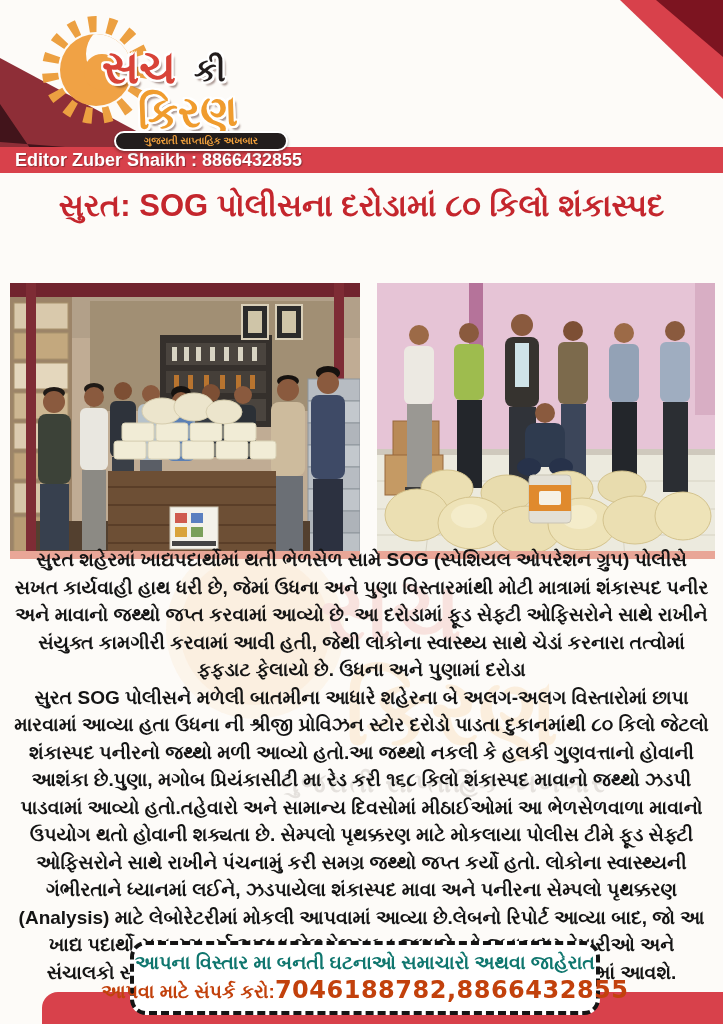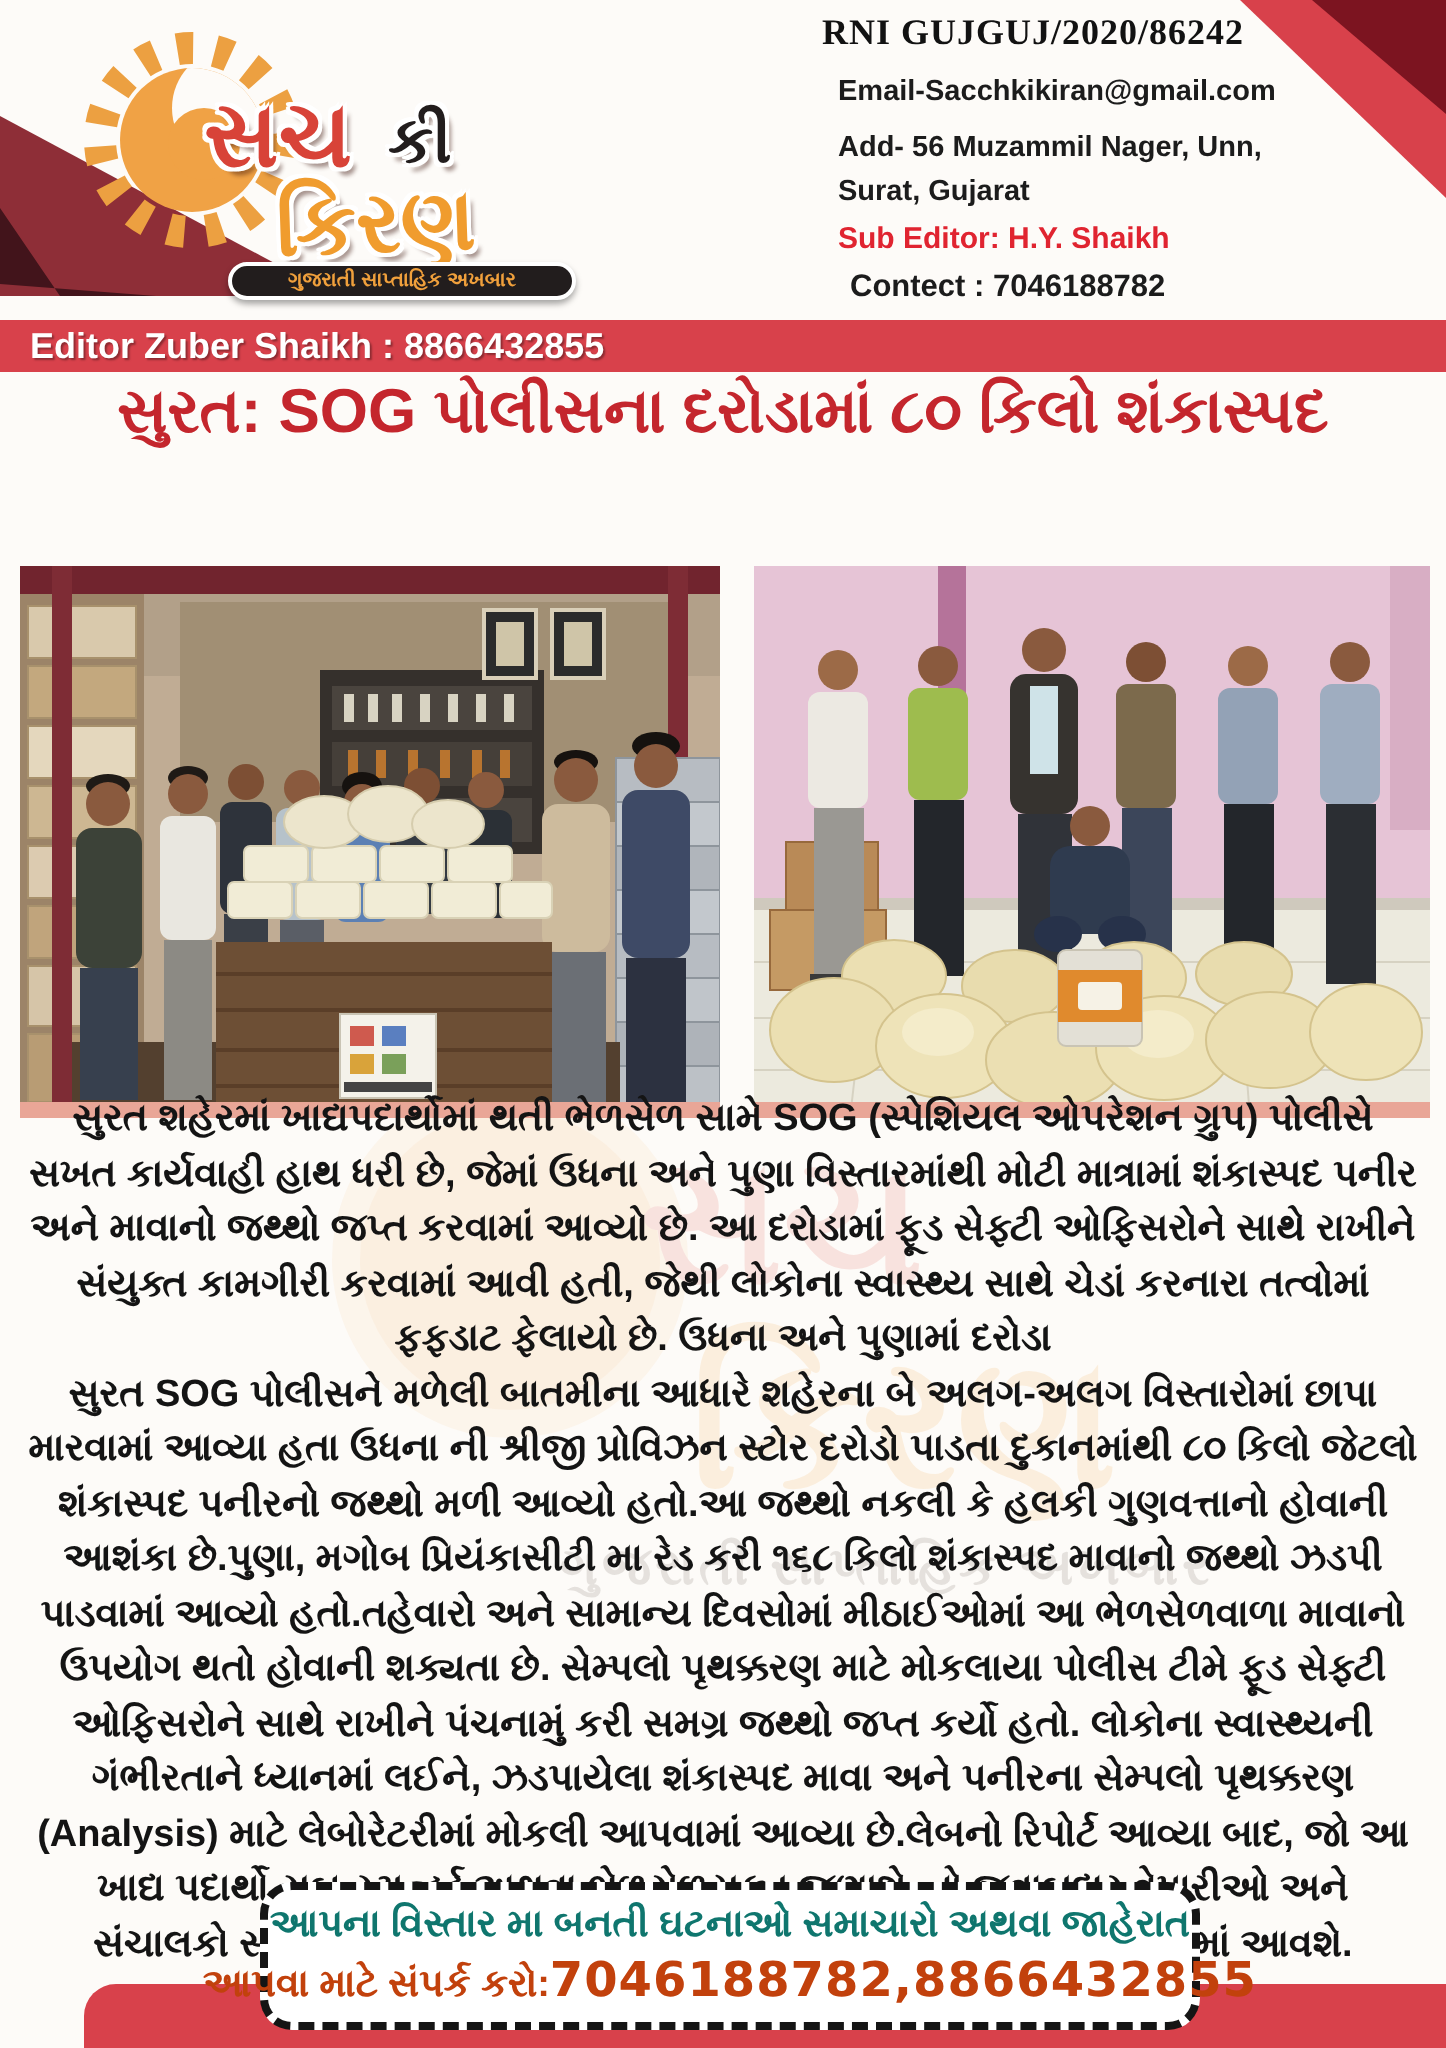--- a/index.html
+++ b/index.html
@@ -28,21 +28,21 @@
     padding:2px 10px;white-space:nowrap;}
   
   .hinfo{position:absolute;right:12px;top:6px;width:300px;z-index:2;}
   .rni{font-family:"Liberation Serif","DejaVu Serif",serif;font-size:18px;
     font-weight:600;letter-spacing:.5px;color:#121212;margin-bottom:10px;}
   .hline{font-size:14.5px;font-weight:bold;color:#1c1c1c;margin:0 0 4px 8px;line-height:1.25;}
   .hline.email{margin-bottom:10px;}
   .subeditor{color:#e02430;margin-top:6px;font-size:15px;}
   .contact{font-size:15.5px;margin-left:14px;}
   
-  .editor-banner{position:absolute;left:0;top:160px;width:723px;height:26px;
+  .editor-banner{position:absolute;left:0;top:147px;width:723px;height:26px;
     background:#d8414b;z-index:1;
     color:#fff;font-weight:bold;font-size:18px;line-height:26px;padding-left:15px;
     box-sizing:border-box;text-shadow:1px 1px 1px rgba(0,0,0,.35);}
   
   .headline{position:absolute;left:8px;right:8px;top:184px;z-index:2;
     text-align:center;color:#c4262d;font-weight:bold;font-size:31px;line-height:43px;}
   
   .photos{position:absolute;left:10px;top:283px;display:flex;gap:17px;z-index:2;}
   .photos svg{display:block;}
   
@@ -94,28 +94,20 @@
         <circle cx="82" cy="46" r="30" fill="#fdfbf8"></circle>
         <circle cx="68" cy="64" r="18" fill="#f0a245"></circle>
       </g>
     </svg>
     <span class="word w1">સચ</span>
     <span class="word w2">કી</span>
     <span class="word w3">કિરણ</span>
     <div class="tagline-pill">ગુજરાતી સાપ્તાહિક અખબાર</div>
   </div>
 
-  <div class="hinfo">
-    <div class="rni">RNI GUJGUJ/2020/86242</div>
-    <div class="hline email">Email-Sacchkikiran@gmail.com</div>
-    <div class="hline">Add- 56 Muzammil Nager, Unn,</div>
-    <div class="hline">Surat, Gujarat</div>
-    <div class="hline subeditor">Sub Editor: H.Y. Shaikh</div>
-    <div class="hline contact">Contect : 7046188782</div>
-  </div>
 
   <div class="editor-banner">Editor Zuber Shaikh : 8866432855</div>
 
   <div class="headline">
     <div>સુરત: SOG પોલીસના દરોડામાં ૮૦ કિલો શંકાસ્પદ</div>
   </div>
 
   <div class="photos">
 
     <svg width="350" height="276" viewBox="0 0 350 276">

